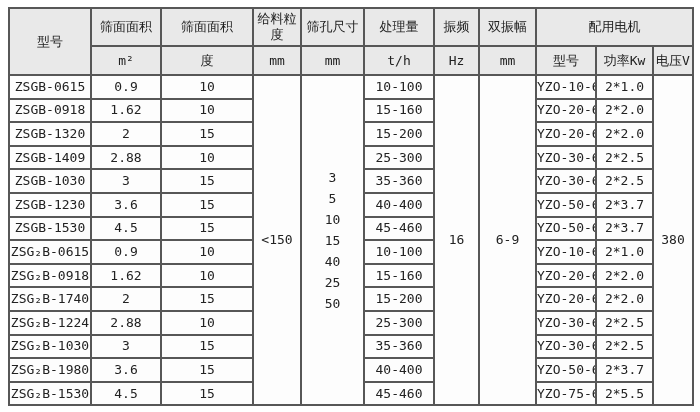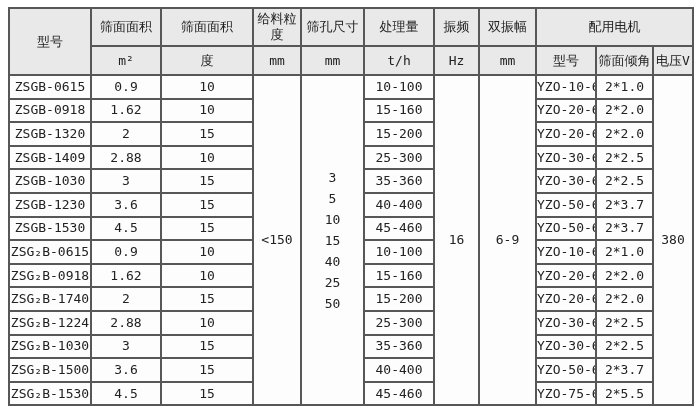--- a/index.html
+++ b/index.html
@@ -97,21 +97,21 @@
       </tr>
       <tr class="h2">
         <th>m²</th>
         <th>度</th>
         <th>mm</th>
         <th>mm</th>
         <th>t/h</th>
         <th>Hz</th>
         <th>mm</th>
         <th>型号</th>
-        <th>筛面倾角</th>
+        <th>功率Kw</th>
         <th>电压V</th>
       </tr>
     </thead>
     <tbody>
       <tr>
         <td>ZSGB-0615</td>
         <td>0.9</td>
         <td>10</td>
         <td rowspan="14">&lt;150</td>
         <td rowspan="14" class="holes-cell">
@@ -214,21 +214,21 @@
       </tr>
       <tr>
         <td>ZSG₂B-1030</td>
         <td>3</td>
         <td>15</td>
         <td>35-360</td>
         <td>YZO-30-6</td>
         <td>2*2.5</td>
       </tr>
       <tr>
-        <td>ZSG₂B-1500</td>
+        <td>ZSG₂B-1980</td>
         <td>3.6</td>
         <td>15</td>
         <td>40-400</td>
         <td>YZO-50-6</td>
         <td>2*3.7</td>
       </tr>
       <tr>
         <td>ZSG₂B-1530</td>
         <td>4.5</td>
         <td>15</td>

